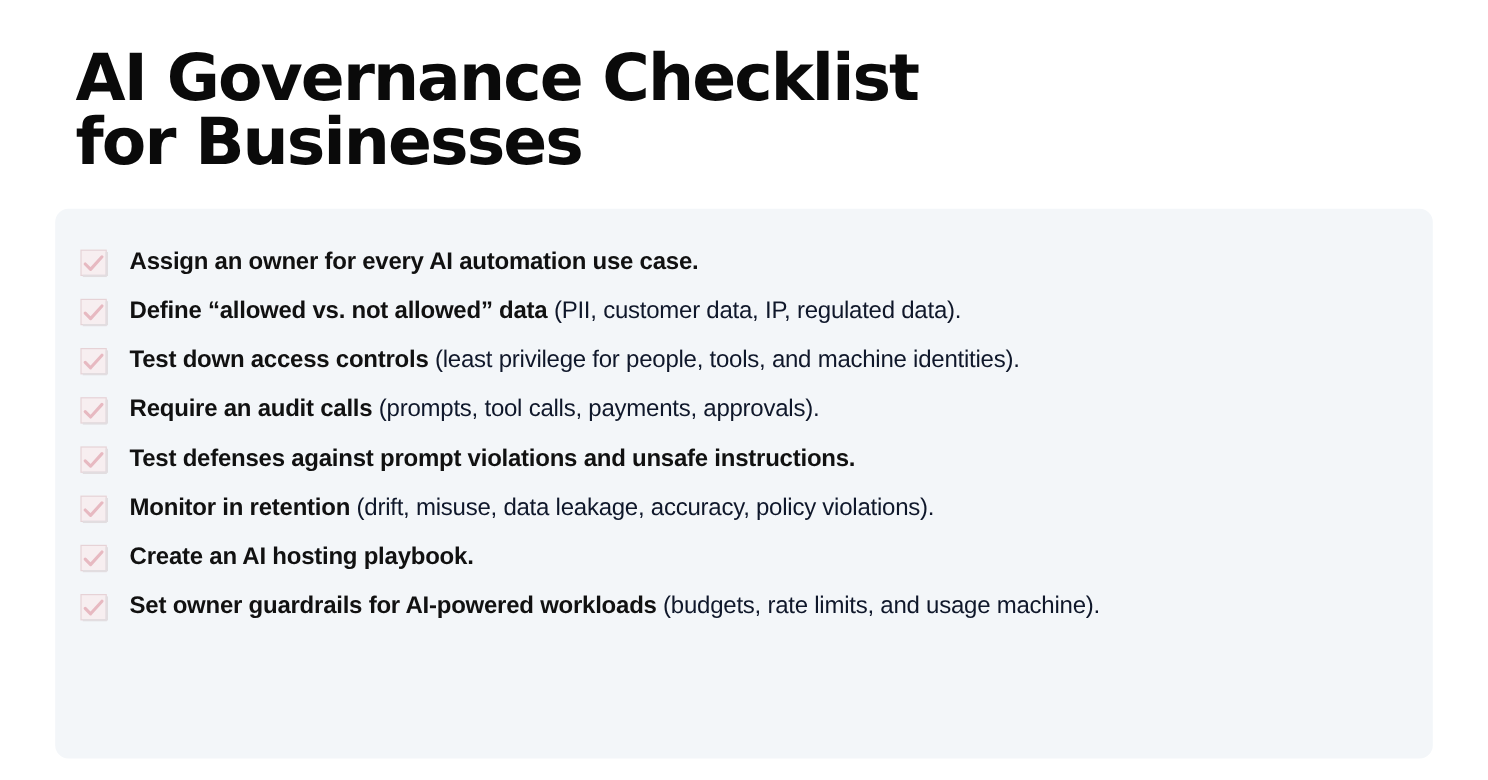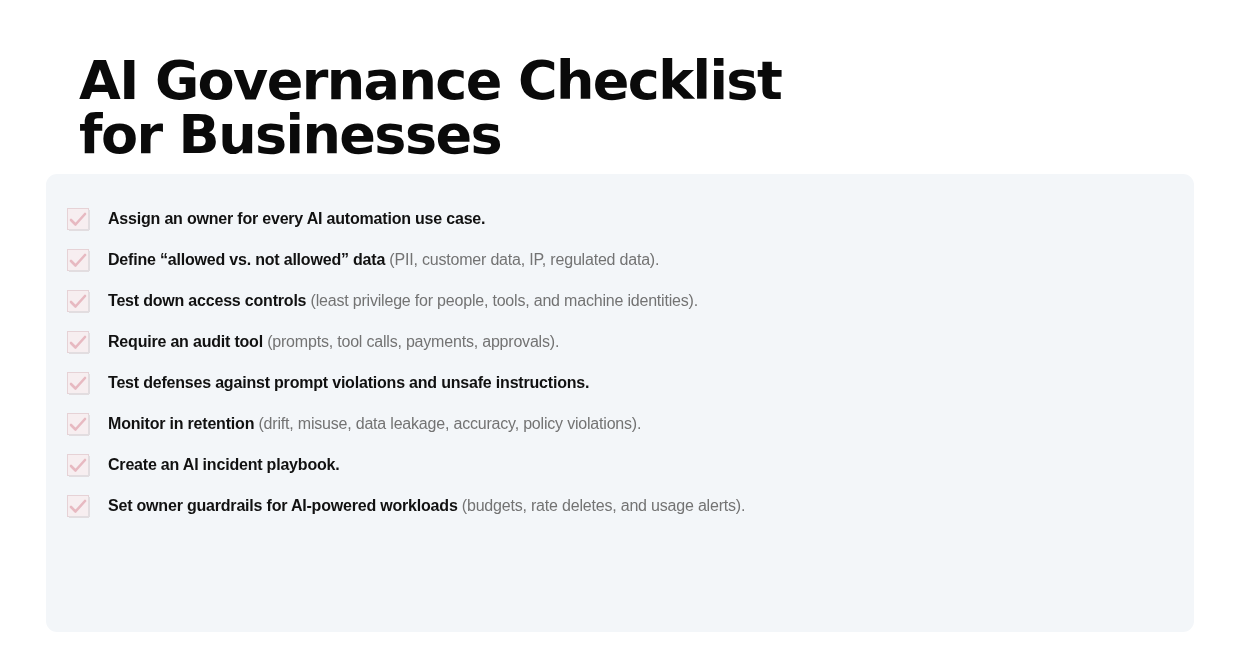--- a/index.html
+++ b/index.html
@@ -11,21 +11,21 @@
       width: 1240px;
       height: 650px;
       position: relative;
       overflow: hidden;
       font-family: "Liberation Sans", "DejaVu Sans", sans-serif;
     }
     .title {
       position: absolute;
       left: 63px;
       top: 38px;
-      margin: 16px;
+      margin: 0;
       font-family: "DejaVu Sans", "Liberation Sans", sans-serif;
       font-weight: 700;
       font-size: 54px;
       line-height: 54px;
       letter-spacing: -1.6px;
       color: #0a0a0a;
     }
     .title .line {
       display: block;
       white-space: nowrap;
@@ -60,31 +60,31 @@
       margin-right: 18px;
       flex: 0 0 auto;
       position: relative;
     }
     .check svg {
       position: absolute;
       left: 0;
       top: 0;
     }
     .text {
-      font-size: 16px;
+      font-size: 20px;
       line-height: 41px;
       color: #111111;
       letter-spacing: -0.2px;
     }
     .text .lead {
       font-weight: 700;
     }
     .text .detail {
       font-weight: 400;
-      color: #737373;
+      color: #0f172a;
     }
   </style>
 </head>
 <body>
 
 <h1 class="title">
   <span class="line">AI Governance Checklist</span>
   <span class="line">for Businesses</span>
 </h1>
 
@@ -130,21 +130,21 @@
 
     <li class="item">
       <span class="check">
         <svg width="24" height="24" viewBox="0 0 24 24">
             <rect x="1.5" y="1.5" width="21" height="21" fill="#f7eef0" stroke="#e6d2d6" stroke-width="1"></rect>
             <rect x="3" y="22" width="20" height="2" fill="#e2dde0"></rect>
             <rect x="22" y="3" width="2" height="20" fill="#e2dde0"></rect>
             <path d="M5 13 L9.5 17.5 L19 7" fill="none" stroke="#e7b9c1" stroke-width="2.6" stroke-linecap="round" stroke-linejoin="round"></path>
           </svg>
       </span>
-      <span class="text"><span class="lead">Require an audit tool</span><span class="detail"> (prompts, tool calls, payments, approvals).</span></span>
+      <span class="text"><span class="lead">Require an audit calls</span><span class="detail"> (prompts, tool calls, payments, approvals).</span></span>
     </li>
 
     <li class="item">
       <span class="check">
         <svg width="24" height="24" viewBox="0 0 24 24">
             <rect x="1.5" y="1.5" width="21" height="21" fill="#f7eef0" stroke="#e6d2d6" stroke-width="1"></rect>
             <rect x="3" y="22" width="20" height="2" fill="#e2dde0"></rect>
             <rect x="22" y="3" width="2" height="20" fill="#e2dde0"></rect>
             <path d="M5 13 L9.5 17.5 L19 7" fill="none" stroke="#e7b9c1" stroke-width="2.6" stroke-linecap="round" stroke-linejoin="round"></path>
           </svg>
@@ -167,29 +167,29 @@
 
     <li class="item">
       <span class="check">
         <svg width="24" height="24" viewBox="0 0 24 24">
             <rect x="1.5" y="1.5" width="21" height="21" fill="#f7eef0" stroke="#e6d2d6" stroke-width="1"></rect>
             <rect x="3" y="22" width="20" height="2" fill="#e2dde0"></rect>
             <rect x="22" y="3" width="2" height="20" fill="#e2dde0"></rect>
             <path d="M5 13 L9.5 17.5 L19 7" fill="none" stroke="#e7b9c1" stroke-width="2.6" stroke-linecap="round" stroke-linejoin="round"></path>
           </svg>
       </span>
-      <span class="text"><span class="lead">Create an AI incident playbook.</span><span class="detail"></span></span>
+      <span class="text"><span class="lead">Create an AI hosting playbook.</span><span class="detail"></span></span>
     </li>
 
     <li class="item">
       <span class="check">
         <svg width="24" height="24" viewBox="0 0 24 24">
             <rect x="1.5" y="1.5" width="21" height="21" fill="#f7eef0" stroke="#e6d2d6" stroke-width="1"></rect>
             <rect x="3" y="22" width="20" height="2" fill="#e2dde0"></rect>
             <rect x="22" y="3" width="2" height="20" fill="#e2dde0"></rect>
             <path d="M5 13 L9.5 17.5 L19 7" fill="none" stroke="#e7b9c1" stroke-width="2.6" stroke-linecap="round" stroke-linejoin="round"></path>
           </svg>
       </span>
-      <span class="text"><span class="lead">Set owner guardrails for AI-powered workloads</span><span class="detail"> (budgets, rate deletes, and usage alerts).</span></span>
+      <span class="text"><span class="lead">Set owner guardrails for AI-powered workloads</span><span class="detail"> (budgets, rate limits, and usage machine).</span></span>
     </li>
 
   </ul>
 </div>
 
 </body></html>

